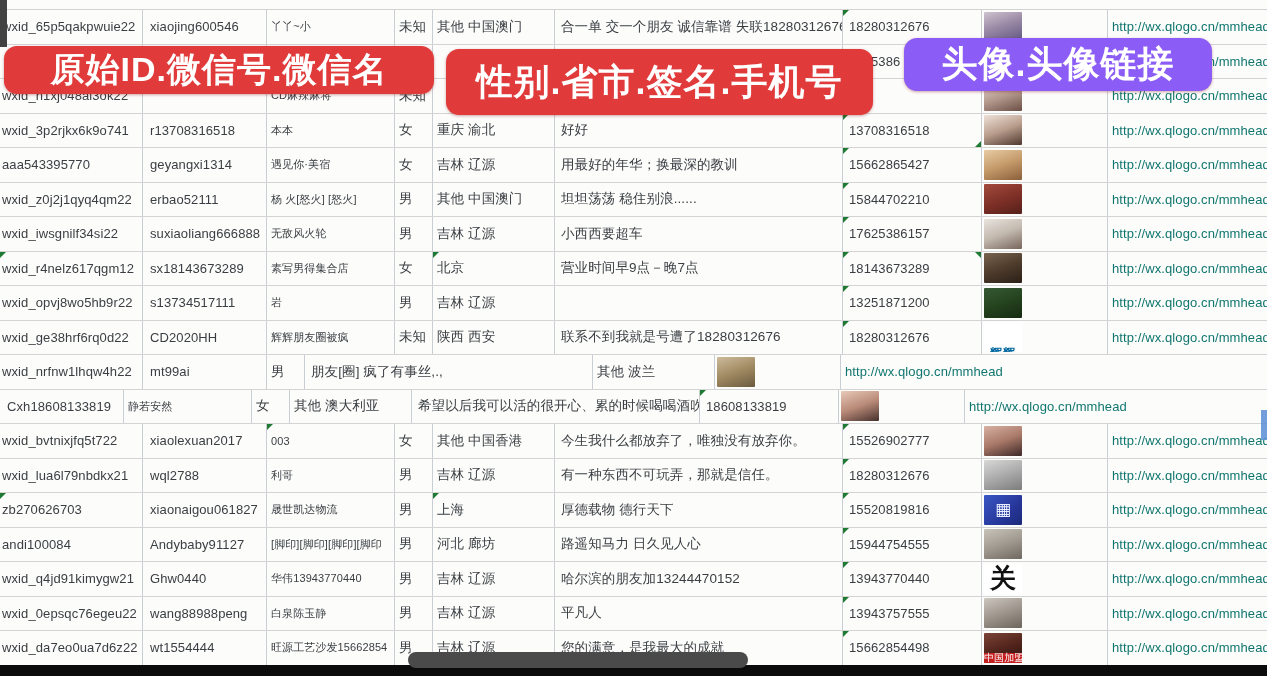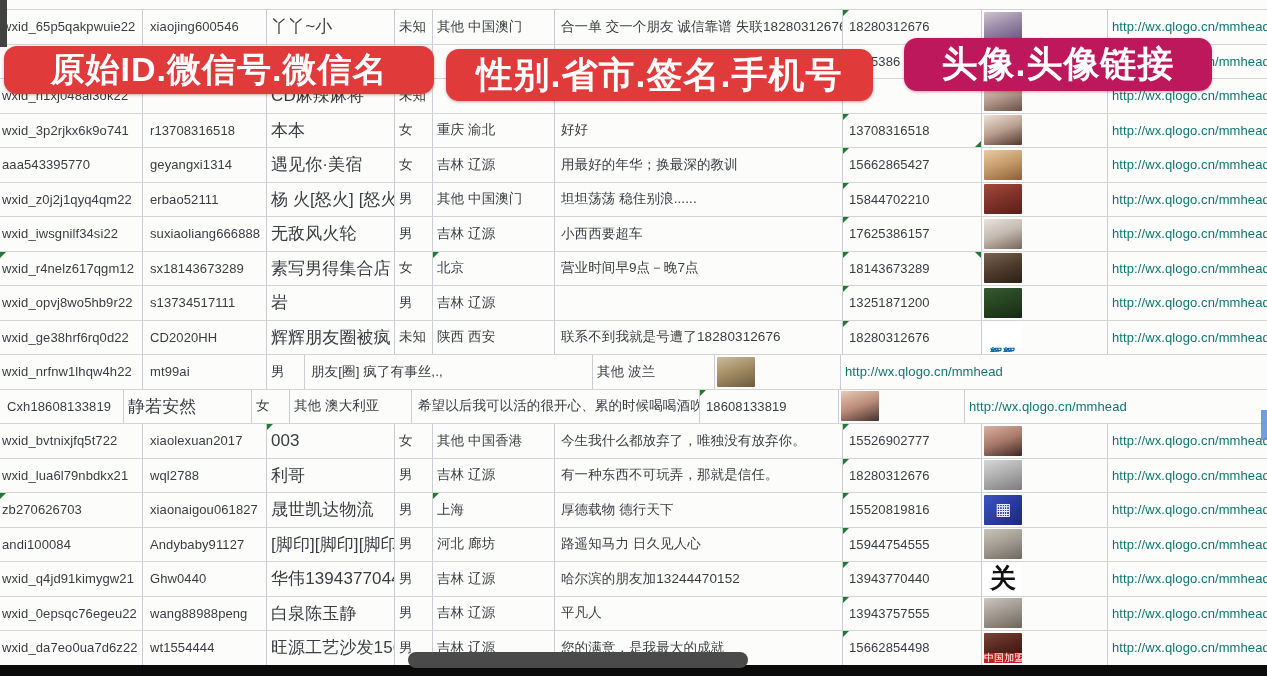--- a/index.html
+++ b/index.html
@@ -13,21 +13,21 @@
   #grid{position:absolute;left:0;top:9px;border-top:1px solid #d2d2d2;}
   .row{display:flex;height:34.5px;border-bottom:1px solid #d4d4d4;box-sizing:border-box;}
   .cell{
     position:relative;flex:0 0 auto;height:100%;box-sizing:border-box;
     border-right:1px solid #c9ced4;display:flex;align-items:center;
     font-size:13px;white-space:nowrap;overflow:hidden;padding:0 2px 0 4px;
     letter-spacing:0.1px;
   }
   .c-id{width:143px;padding-left:2px;}
   .c-wxno{width:124px;padding-left:7px;}
-  .c-name{width:128px;font-size:17px;}
+  .c-name{width:128px;font-size:11px;}
   .c-gender{width:38px;font-size:13.5px;}
   .c-prov{width:122px;font-size:13.5px;}
   .c-sig{width:288px;font-size:13.5px;padding-left:6px;}
   .c-phone{width:139px;padding-left:6px;}
   .c-avatar{width:126px;padding-left:2px;overflow:visible;}
   .c-url{width:159px;border-right:none;color:#0f766e;padding-left:4px;overflow:visible;}
   .avatar{
     position:relative;width:38px;height:30px;border-radius:1px;overflow:hidden;
     display:flex;align-items:center;justify-content:center;flex:0 0 auto;
   }
@@ -40,21 +40,21 @@
   .mark.inner{top:0;left:240px;border-top:6px solid #1e7a33;border-right:6px solid transparent;}
   
   .banner{
     position:absolute;display:flex;align-items:center;justify-content:center;
     border-radius:13px;color:#ffffff;font-weight:bold;font-size:36px;
     letter-spacing:1px;z-index:30;
     box-shadow:0 1px 3px rgba(120,0,0,0.35);
     white-space:nowrap;
   }
   #banner-1{left:4px;top:46px;width:430px;height:48px;font-size:34px;}
-  #banner-2{left:446px;top:49px;width:427px;height:52px;}
+  #banner-2{left:446px;top:49px;width:427px;height:66px;}
   #banner-3{left:904px;top:38px;width:308px;height:53px;}
   
   #left-strip{position:absolute;left:0;top:0;width:7px;height:47px;z-index:25;}
   #bottom-bar{position:absolute;left:0;top:665px;width:1267px;height:11px;z-index:40;}
   #h-scroll-thumb{position:absolute;left:408px;top:652px;width:340px;height:16px;border-radius:8px;z-index:45;}
   #right-sliver{position:absolute;left:1261px;top:410px;width:6px;height:30px;z-index:20;opacity:.85;}
 </style>
 </head>
 <body>
 
@@ -325,18 +325,18 @@
           <div class="avatar" style="background:linear-gradient(160deg,#bcd0e8 0%,#7e9ec4 55%,#4a6a94 100%)"></div>
         </div>
     <div class="cell c-url"></div>
   </div>
     </div>
 
   <div id="left-strip" style="background: rgb(66, 66, 66);"></div>
 
   <div class="banner" id="banner-1" style="background: rgb(224, 58, 58);">原始ID.微信号.微信名</div>
   <div class="banner" id="banner-2" style="background: rgb(224, 58, 58);">性别.省市.签名.手机号</div>
-  <div class="banner" id="banner-3" style="background: #be185d;">头像.头像链接</div>
+  <div class="banner" id="banner-3" style="background: #8b5cf6;">头像.头像链接</div>
 
   <div id="right-sliver" style="background: rgb(91, 141, 214);"></div>
   <div id="bottom-bar" style="background: rgb(11, 11, 11);"></div>
   <div id="h-scroll-thumb" style="background: rgb(74, 74, 74);"></div>
 </div>
 
 </body></html>

